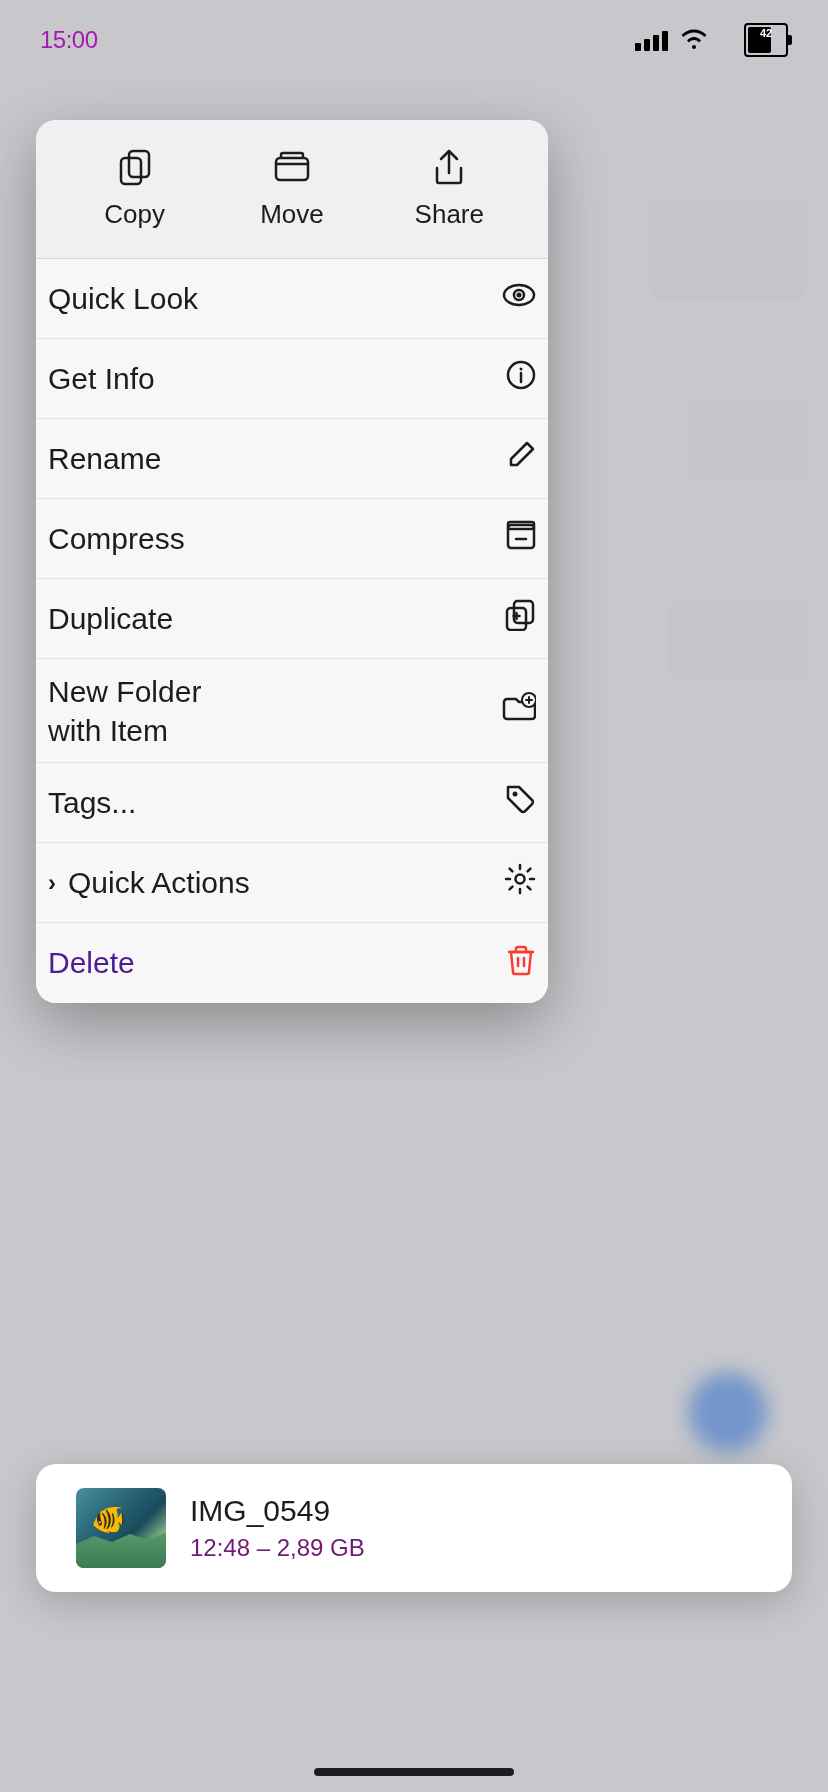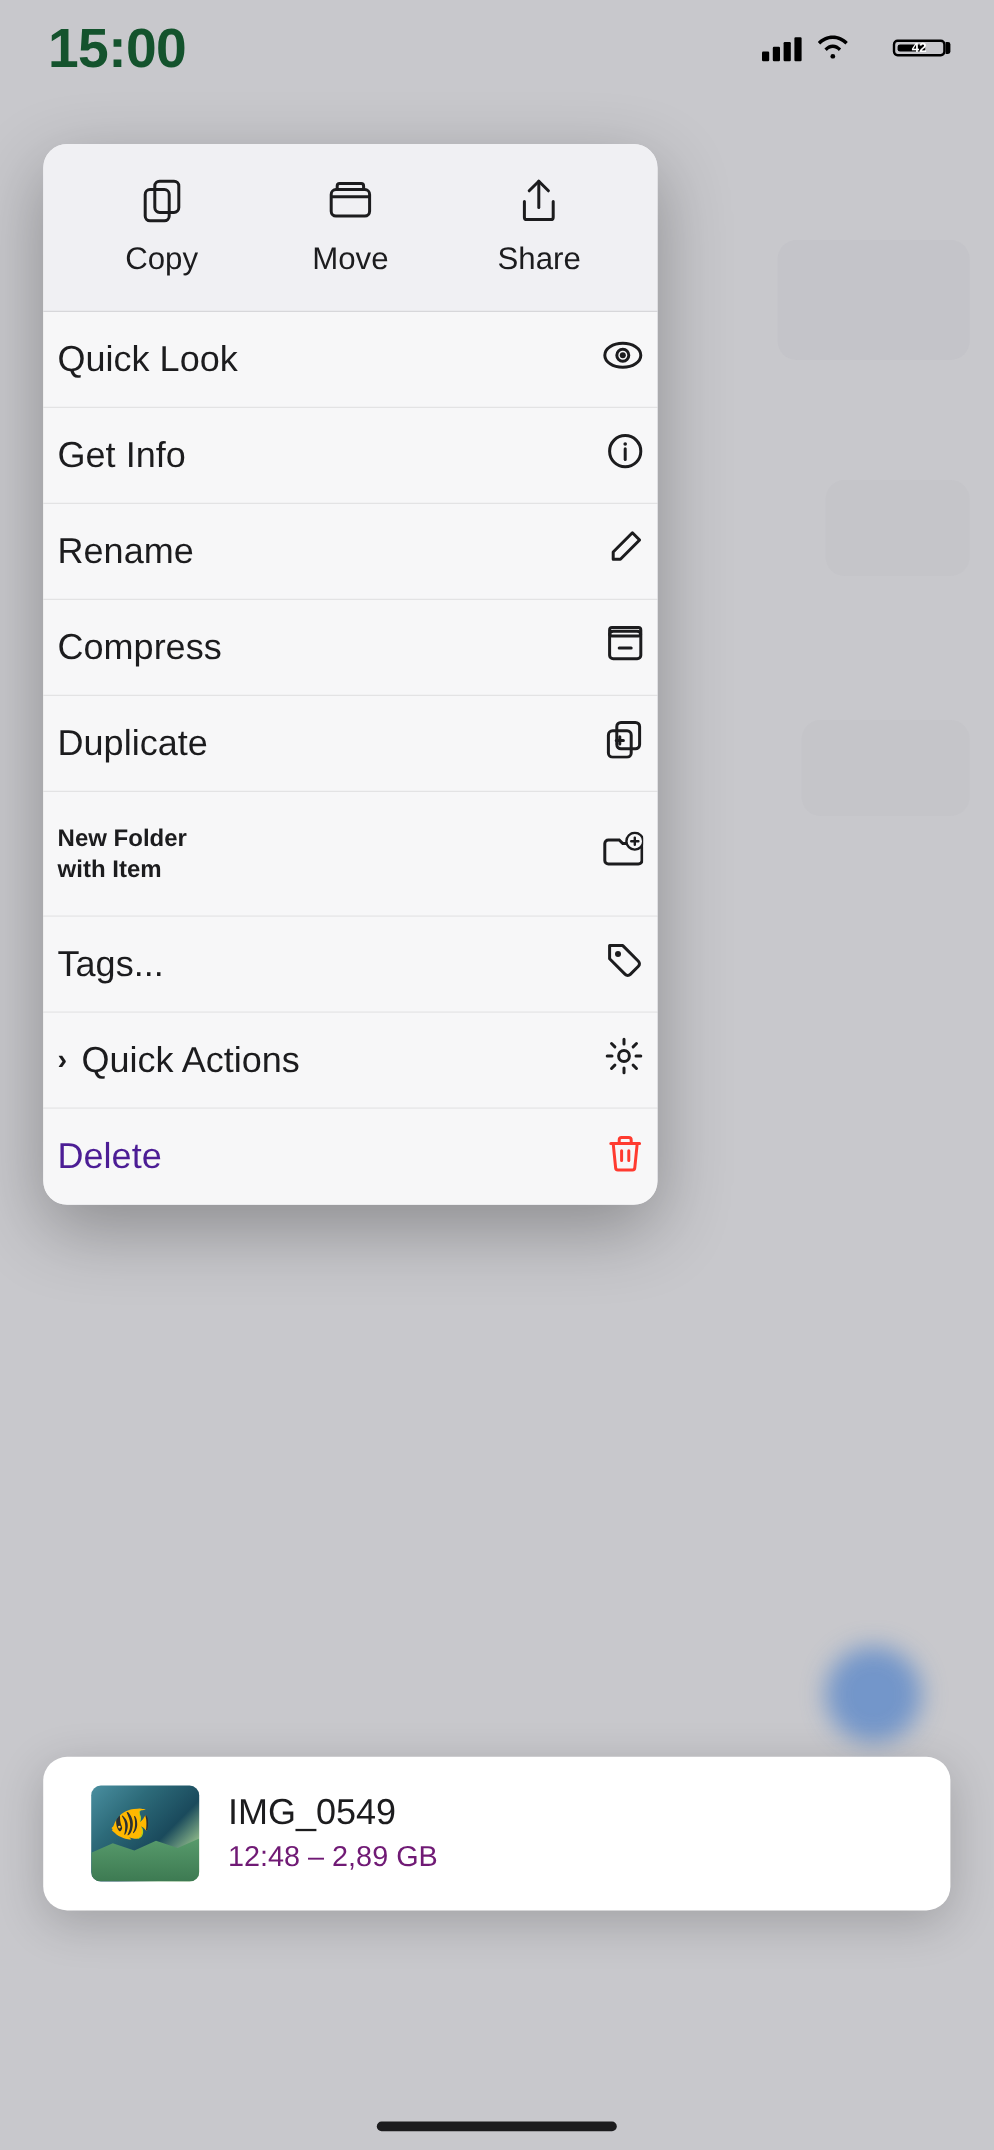--- a/index.html
+++ b/index.html
@@ -22,23 +22,23 @@
       right: 0;
       height: 80px;
       display: flex;
       align-items: center;
       justify-content: space-between;
       padding: 0 40px;
       z-index: 10;
     }
 
     .status-time {
-      font-size: 46px;
-      font-weight: 700;
-      color: #14532d;
+      font-size: 24px;
+      font-weight: 400;
+      color: #a21caf;
       letter-spacing: -0.5px;
     }
 
     .status-icons {
       display: flex;
       align-items: center;
       gap: 12px;
     }
 
     .signal-bars {
@@ -55,26 +55,26 @@
     }
 
     .battery-container {
       display: flex;
       align-items: center;
       gap: 4px;
     }
 
     .battery {
       width: 44px;
-      height: 14px;
+      height: 34px;
       border: 2px solid #000;
       border-radius: 4px;
       position: relative;
       display: flex;
-      align-items: center;
+      align-items: flex-start;
       padding: 2px;
       margin-left: 24px;
     }
 
     .battery::after {
       content: '';
       position: absolute;
       right: -6px;
       top: 50%;
       transform: translateY(-50%);
@@ -192,23 +192,23 @@
       font-size: 28px;
       color: #ff3b30;
     }
 
     
     .menu-item-tall {
       height: 104px;
     }
 
     .menu-label-multiline {
-      font-size: 20px;
-      color: #1c1c1e;
-      font-weight: 700;
+      font-size: 30px;
+      color: #1c1c1e;
+      font-weight: 400;
       line-height: 1.3;
     }
 
     
     .file-card {
       position: absolute;
       bottom: 200px;
       left: 36px;
       right: 36px;
       background: #fff;

